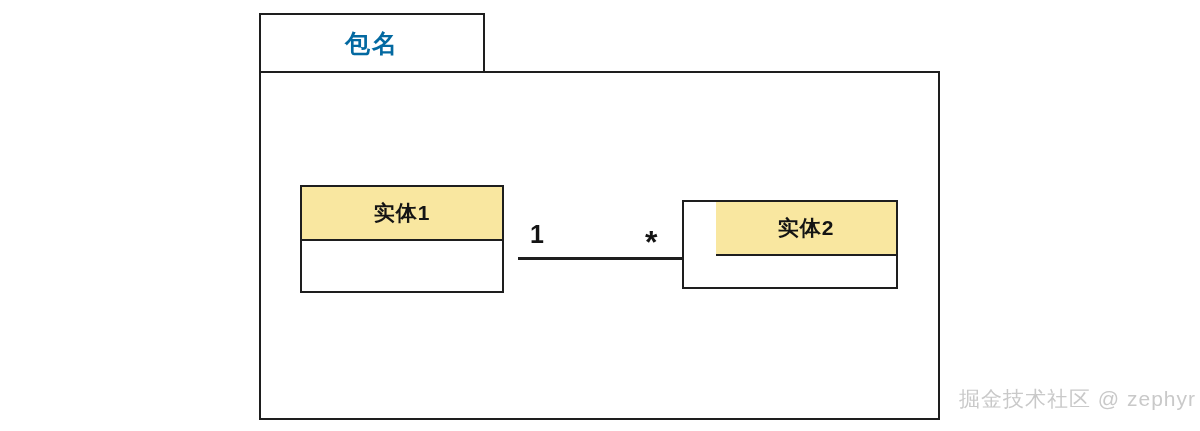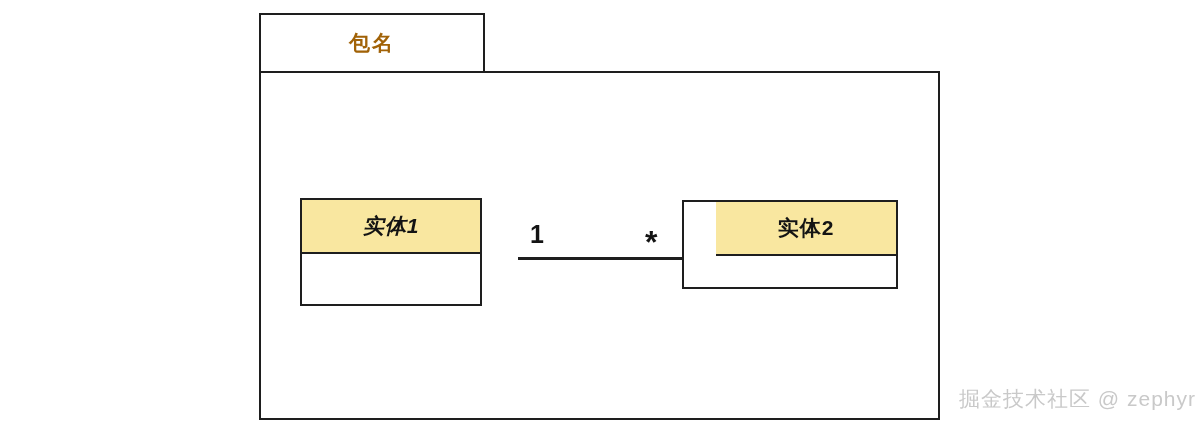--- a/index.html
+++ b/index.html
@@ -16,23 +16,23 @@
   .pkg-tab {
     position: absolute;
     left: 259px; top: 13px;
     width: 226px; height: 60px;
     border: 2px solid var(--stroke, #1e1e1e);
     background: #ffffff;
     display: flex; align-items: center; justify-content: center;
     z-index: 2;
   }
   .pkg-tab-label {
-    font-size: 21px;
+    font-size: 25px;
     font-weight: bold;
-    color: #a16207;
+    color: #0369a1;
     letter-spacing: 2px;
   }
   .pkg-body {
     position: absolute;
     left: 259px; top: 71px;
     width: 681px; height: 349px;
     border: 2px solid var(--stroke, #1e1e1e);
     background: #ffffff;
     z-index: 1;
   }
@@ -53,21 +53,21 @@
     font-size: 21px;
     font-weight: bold;
     color: #141414;
     letter-spacing: 1px;
   }
   .entity-attrs {
     background: #ffffff;
     width: 100%;
     height: calc(100% - 54px);
   }
-  .entity-1 { left: 300px; top: 198px; width: 182px; height: 108px; font-style: italic; }
+  .entity-1 { left: 300px; top: 185px; width: 204px; height: 108px; }
   .entity-2 { left: 682px; top: 200px; width: 216px; height: 89px; padding-left: 32px; }
   
   .assoc-line {
     position: absolute;
     left: 518px; top: 257px;
     width: 164px; height: 3px;
     background: var(--stroke, #1e1e1e);
     z-index: 2;
   }
   .mult {

